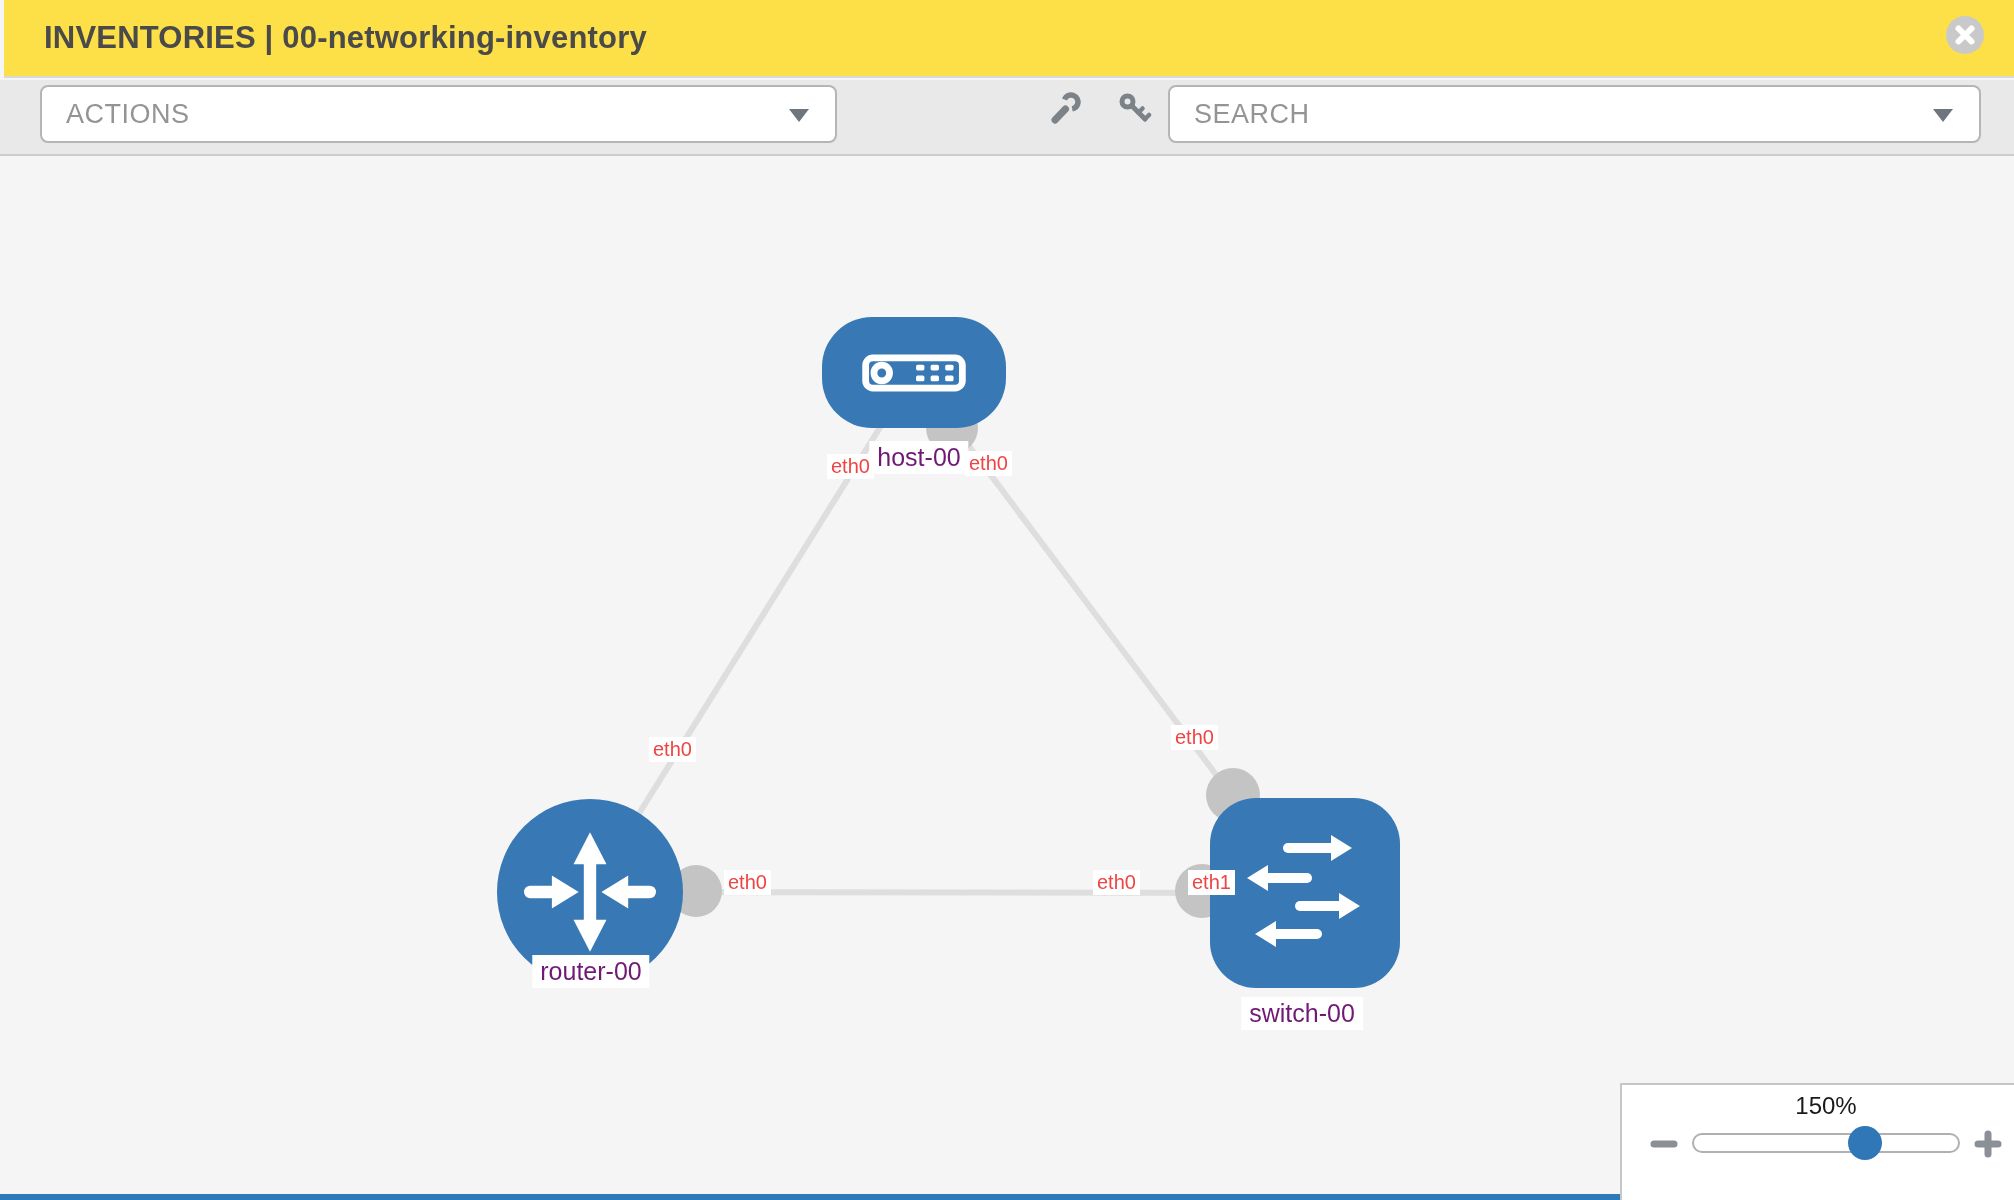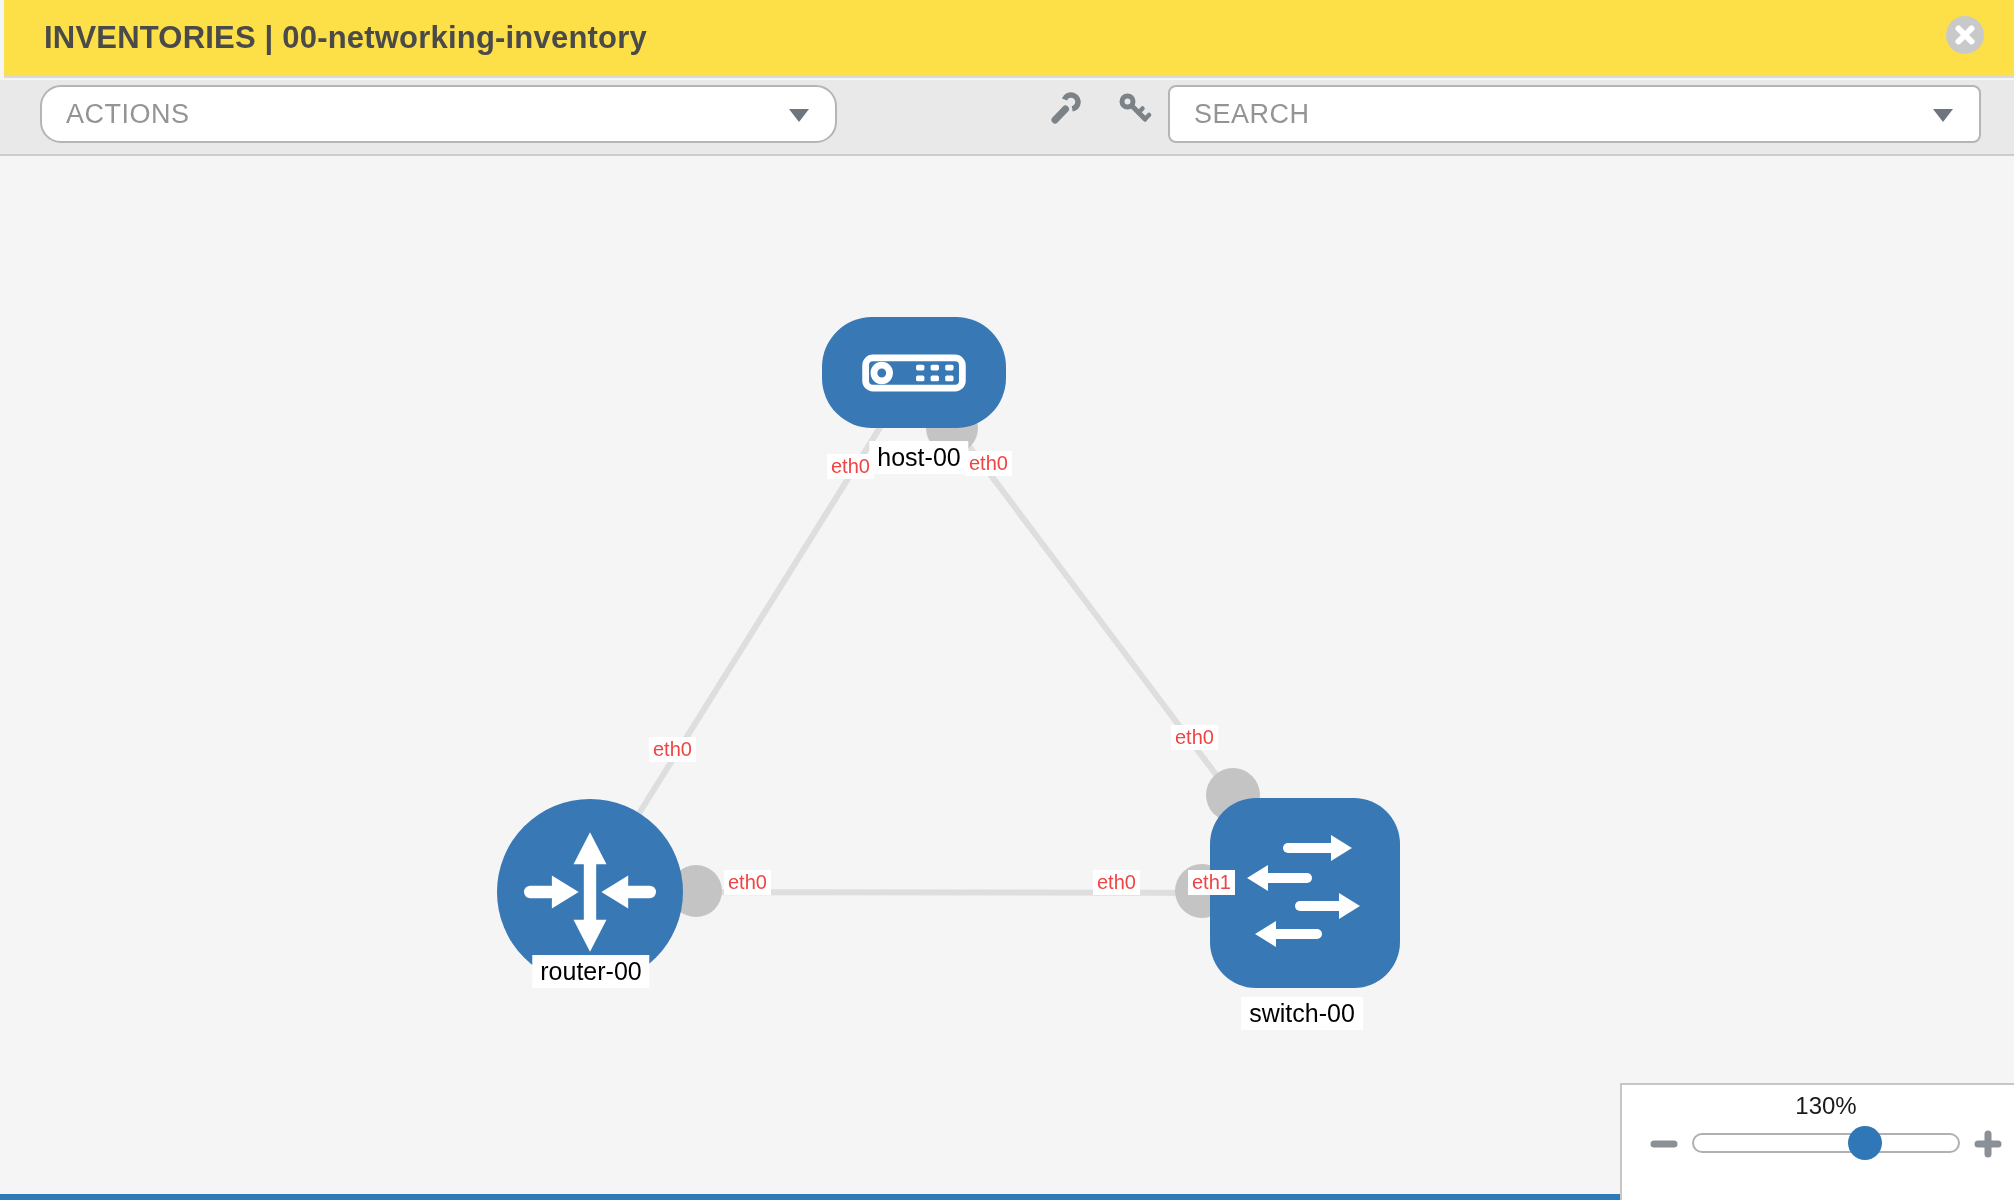--- a/index.html
+++ b/index.html
@@ -49,21 +49,21 @@
   .links-svg{position:absolute;left:0;top:0;}
   .node{
     position:absolute;background:#3878b5;display:flex;align-items:center;justify-content:center;
     cursor:pointer;z-index:2;
   }
   .node-host{left:822px;top:159px;width:184px;height:111px;border-radius:50px;}
   .node-router{left:497px;top:641px;width:186px;height:186px;border-radius:50%;}
   .node-switch{left:1210px;top:640px;width:190px;height:190px;border-radius:46px;}
   .node-label{
     position:absolute;transform:translateX(-50%);background:#ffffff;
-    padding:2px 8px;font-size:25px;color:#000000;white-space:nowrap;z-index:3;
+    padding:2px 8px;font-size:25px;color:#701a75;white-space:nowrap;z-index:3;
   }
   .iface-label{
     position:absolute;background:#ffffff;padding:1px 4px;
     font-size:20px;color:#ef4444;white-space:nowrap;z-index:3;
   }
   
   .zoom-panel{
     position:absolute;left:1620px;top:1083px;width:396px;height:119px;
     background:#ffffff;border:2px solid #c6c6c6;box-sizing:border-box;z-index:6;
   }
@@ -92,21 +92,21 @@
   <div class="page-title">INVENTORIES | 00-networking-inventory</div>
   <div class="close-btn">
     <svg width="38" height="38">
       <line x1="12.5" y1="12.5" x2="25.5" y2="25.5" stroke="#ffffff" stroke-width="6" stroke-linecap="round"></line>
       <line x1="25.5" y1="12.5" x2="12.5" y2="25.5" stroke="#ffffff" stroke-width="6" stroke-linecap="round"></line>
     </svg>
   </div>
 </div>
 
 <div class="toolbar">
-  <div class="dropdown" style="left:40px;width:797px;border-radius:21px;">
+  <div class="dropdown" style="left:40px;width:797px;">
     <span class="dd-label">ACTIONS</span>
     <span class="caret"></span>
   </div>
 
   <div class="tool-icon-btn" style="left:1048px;">
     <svg width="36" height="36" viewBox="0 0 36 36">
       <g fill="none" stroke="#7b8288">
         <circle cx="23" cy="12" r="7" stroke-width="5.5" stroke-dasharray="29 15" transform="rotate(-159 23 12)"></circle>
         <line x1="7" y1="30" x2="17.5" y2="19" stroke-width="7" stroke-linecap="round"></line>
       </g>
@@ -201,21 +201,21 @@
   <div class="iface-label" style="left:649px;top:579px;">eth0</div>
   <div class="iface-label" style="left:1171px;top:567px;">eth0</div>
   <div class="iface-label" style="left:724px;top:712px;">eth0</div>
   <div class="iface-label" style="left:1093px;top:712px;z-index:3;">eth0</div>
   <div class="iface-label" style="left:1162px;top:712px;z-index:4;margin-left:26px;">eth1</div>
 </div>
 
 <div class="footer-strip"></div>
 
 <div class="zoom-panel">
-  <div class="zoom-level">130%</div>
+  <div class="zoom-level">150%</div>
 
   <div class="zoom-btn" style="left:28px;top:45px;">
     <svg width="28" height="28">
       <line x1="4" y1="14" x2="24" y2="14" stroke="#8a9096" stroke-width="7" stroke-linecap="round"></line>
     </svg>
   </div>
 
   <div class="zoom-track"></div>
   <div class="zoom-handle"></div>
 

